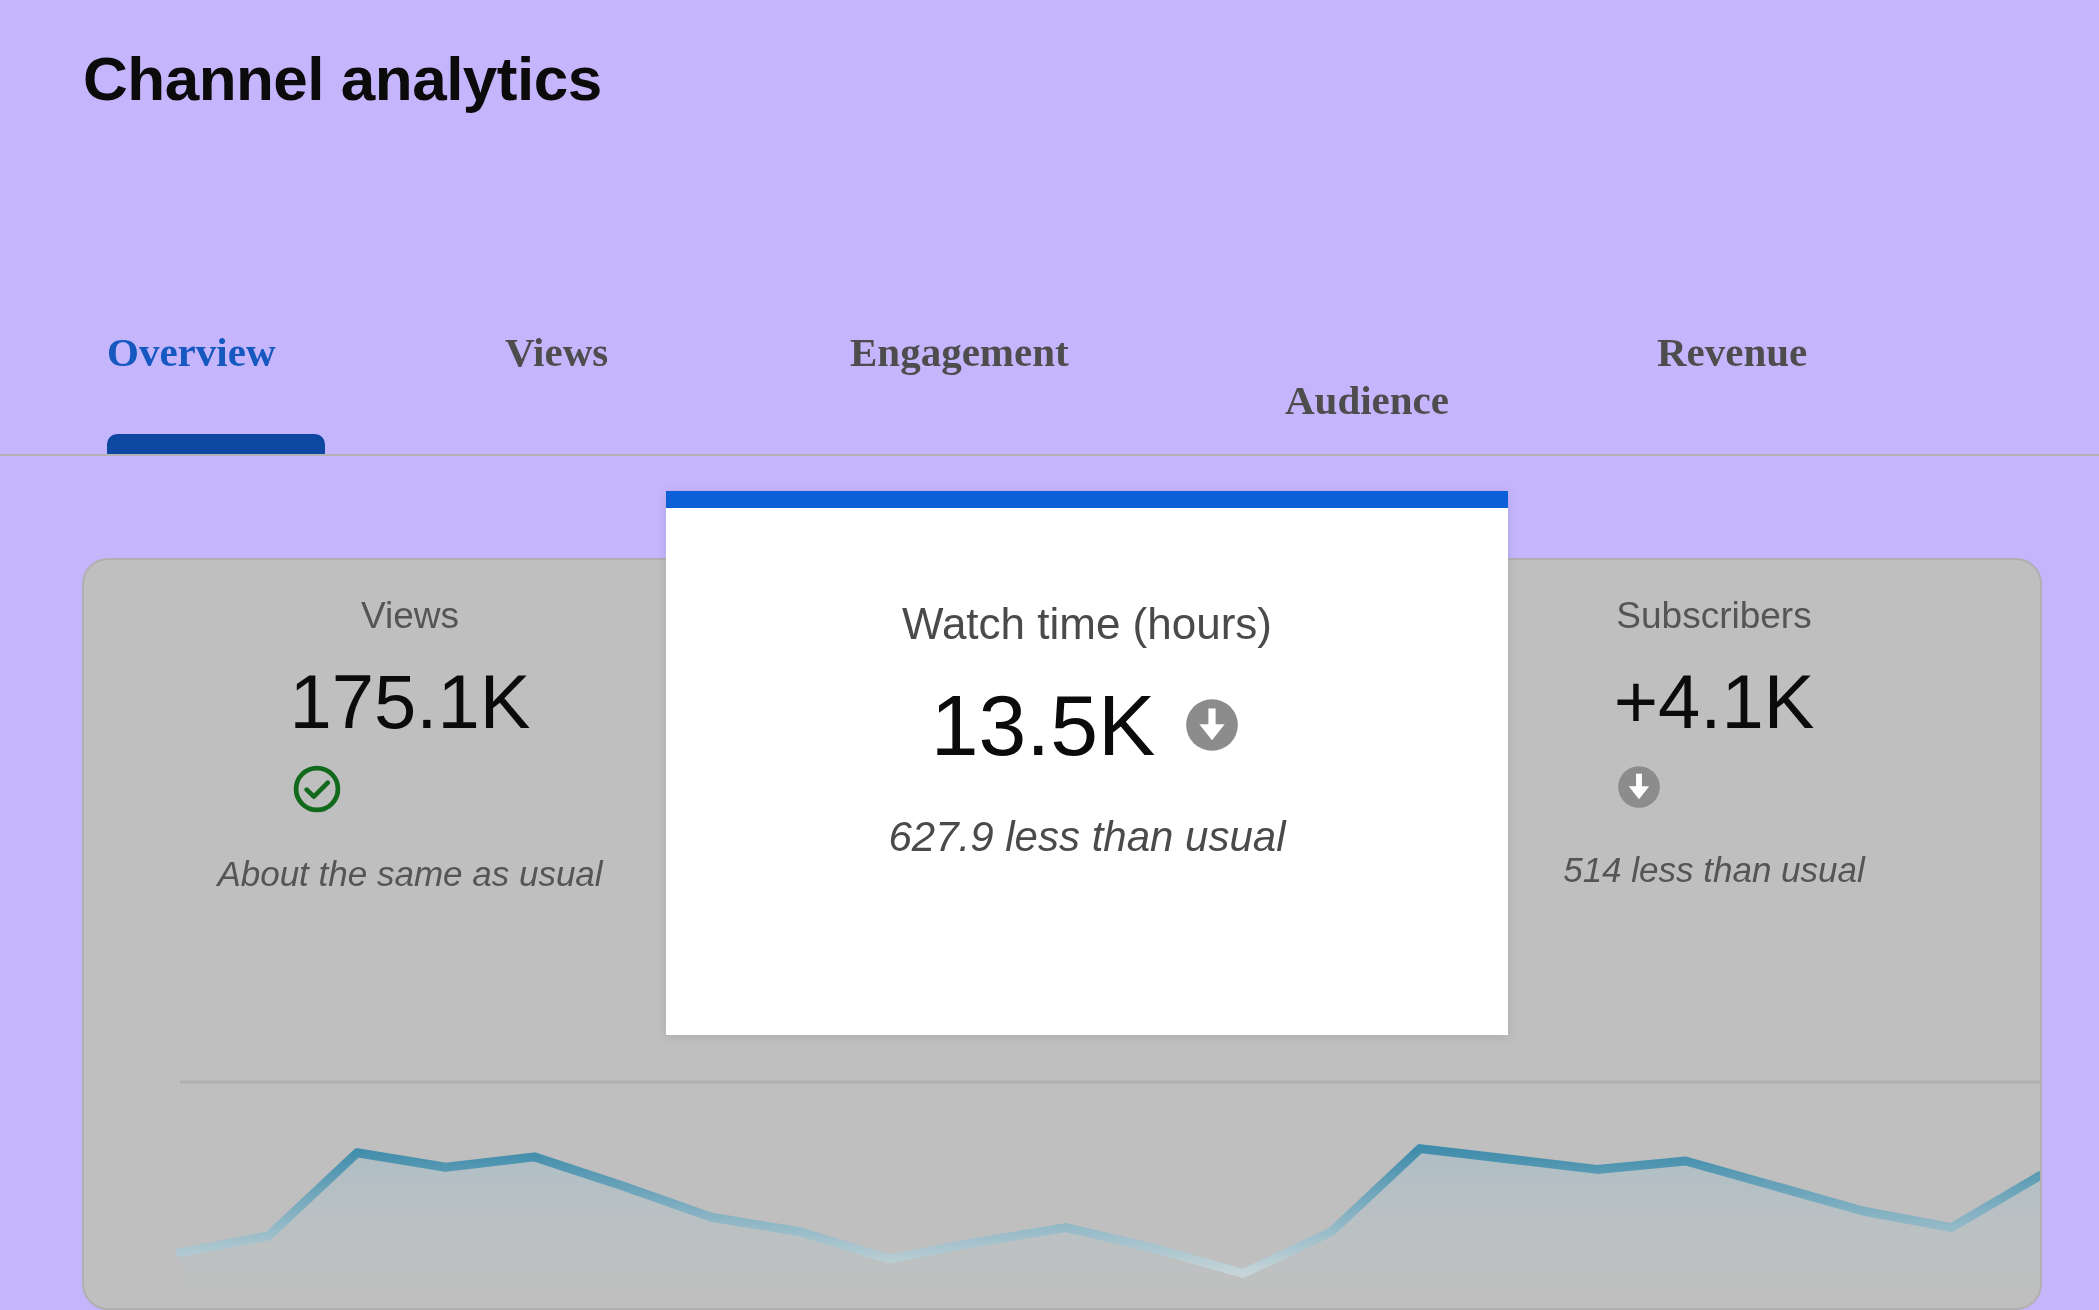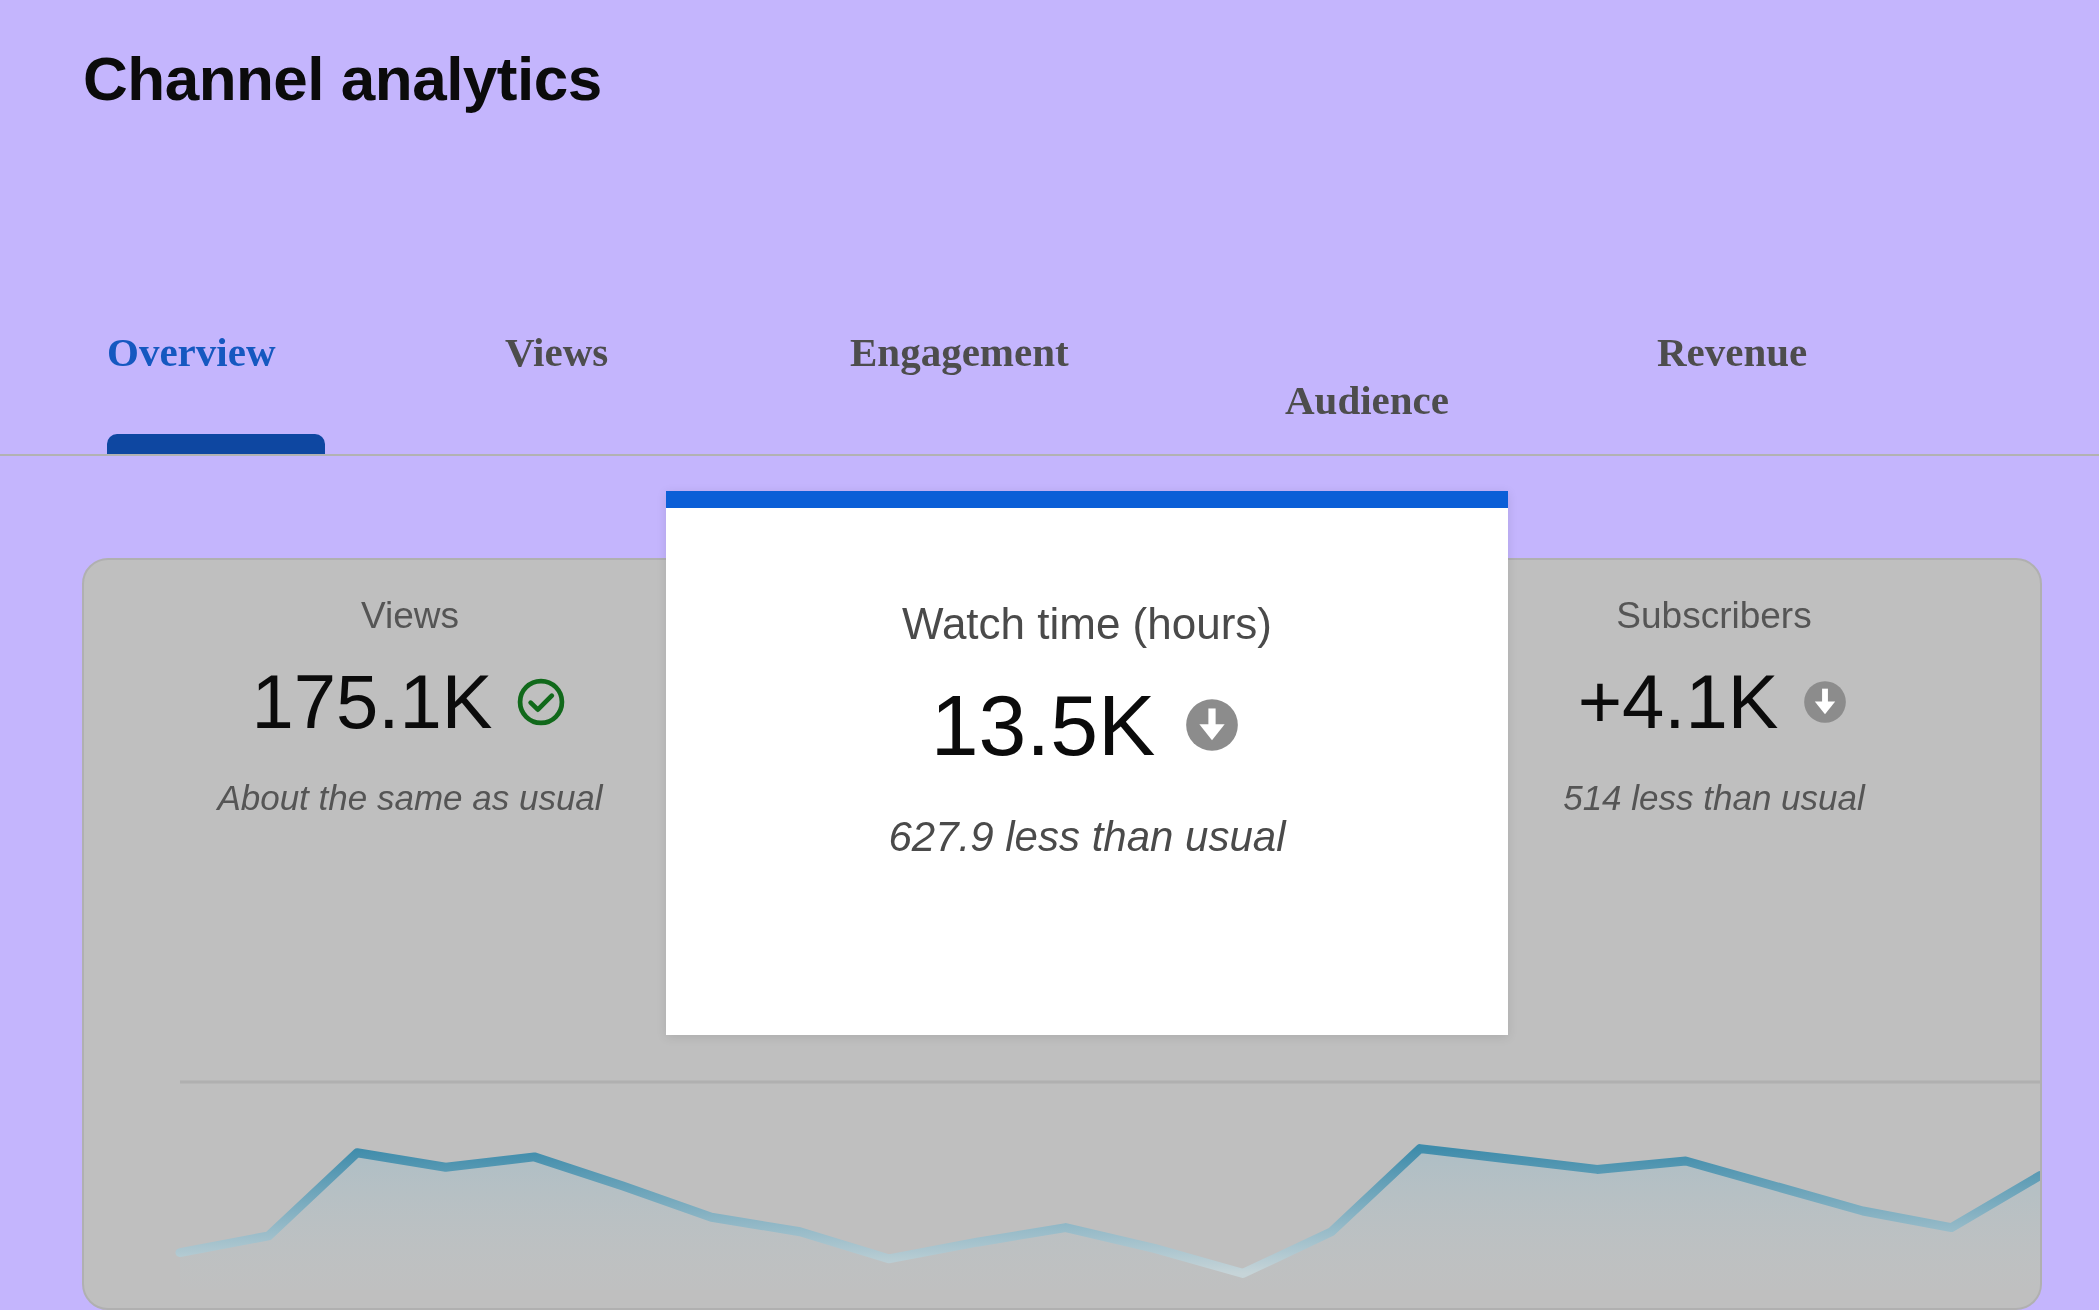--- a/index.html
+++ b/index.html
@@ -105,23 +105,24 @@
     box-sizing: border-box;
   }
   .metric-label {
     font-size: 37px;
     color: #555555;
     line-height: 1;
     white-space: nowrap;
   }
   .metric-value-row {
     display: flex;
-    align-items: center;
+    align-items: flex-start;
     gap: 22px;
     margin-top: 30px;
+    flex-direction: column;
   }
   .metric-value {
     font-size: 76px;
     color: #0b0b0b;
     line-height: 1;
     white-space: nowrap;
   }
   .metric-sub {
     margin-top: 40px;
     font-size: 35px;

